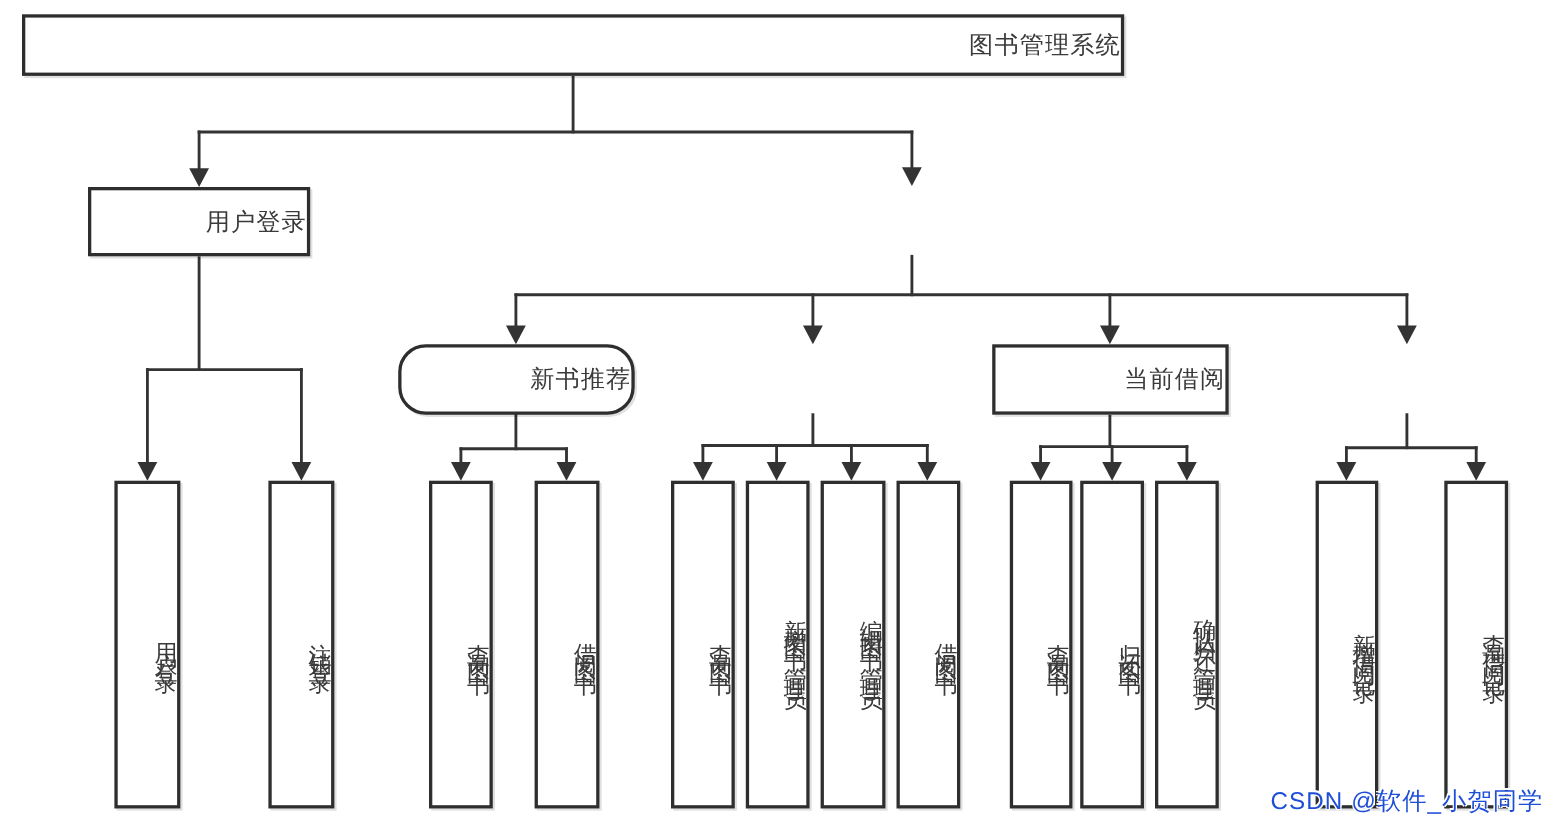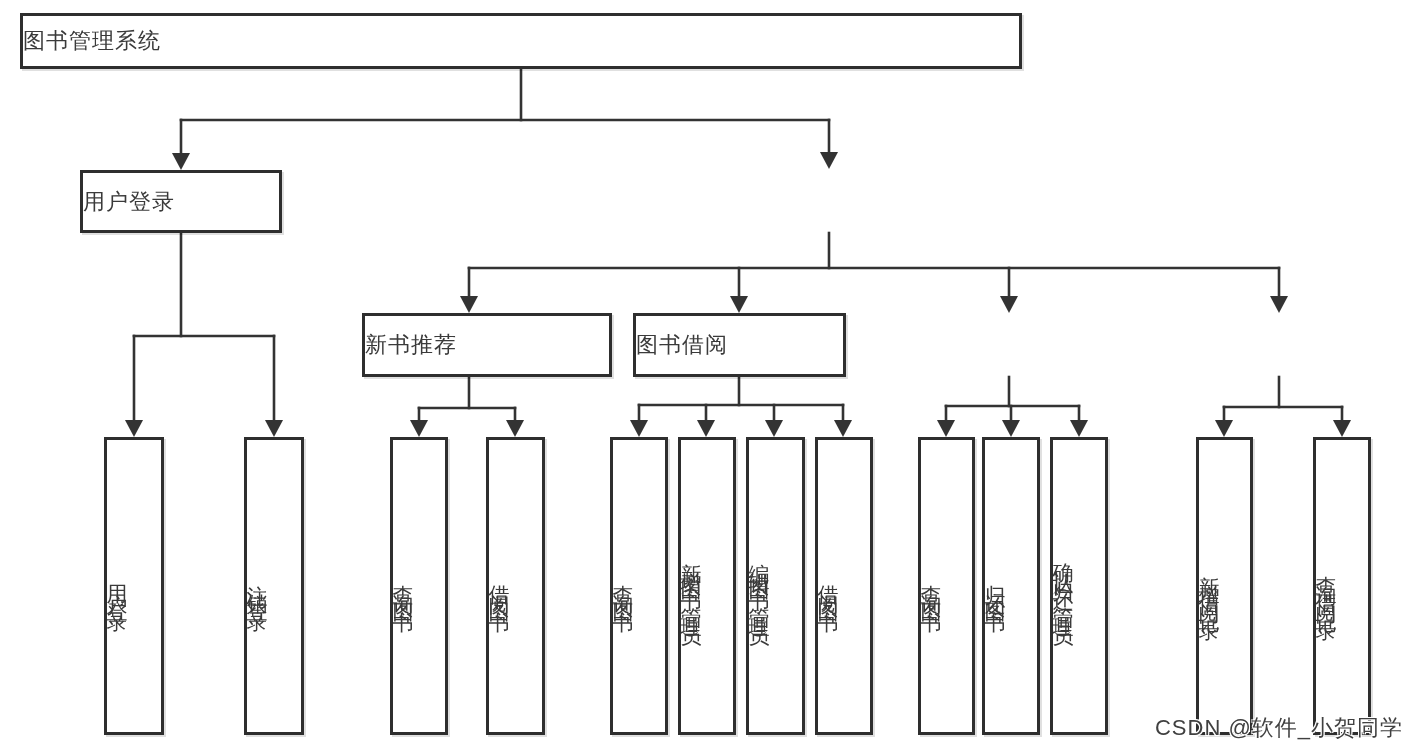--- a/index.html
+++ b/index.html
@@ -3,31 +3,31 @@
 <meta charset="utf-8">
 <style>
   html, body { margin:0; padding:0; background:#ffffff; }
   .canvas {
     position:relative; width:1405px; height:747px; background:#ffffff;
     font-family:"Liberation Sans", sans-serif; color:#3a3a3a; overflow:hidden;
   }
   svg.wires { position:absolute; left:0; top:0; width:1405px; height:747px; }
   .node {
     position:absolute; background:#ffffff; border:3px solid #2e2e2e;
-    box-sizing:border-box; display:flex; align-items:center; justify-content:flex-start;
+    box-sizing:border-box; display:flex; align-items:center; justify-content:flex-end;
     box-shadow:2px 2px 0 rgba(0,0,0,0.12);
   }
   .node.h span { font-size:22px; letter-spacing:1px; white-space:nowrap; }
   .node.v span {
     writing-mode:vertical-rl; text-orientation:mixed;
     font-size:21px; letter-spacing:9px; line-height:1;
   }
   .watermark {
     position:absolute; right:2px; top:713px; font-size:22px;
-    color:#404040; letter-spacing:1px; white-space:nowrap;
+    color:#1d4ed8; letter-spacing:1px; white-space:nowrap;
     text-shadow:1px 1px 0 #ffffff, -1px -1px 0 #ffffff, 1px -1px 0 #ffffff, -1px 1px 0 #ffffff;
   }
 </style>
 </head>
 <body>
 
 <div class="canvas">
 
   <svg class="wires" viewBox="0 0 1405 747" xmlns="http://www.w3.org/2000/svg">
       <line x1="521" y1="69" x2="521" y2="120" stroke="#333333" stroke-width="2.6" stroke-linecap="square"></line>
@@ -85,25 +85,25 @@
     </svg>
 
   <div class="node h" style="left:20px; top:13px; width:1002px; height:56px;">
     <span>图书管理系统</span>
   </div>
 
   <div class="node h" style="left:80px; top:170px; width:202px; height:63px;">
     <span>用户登录</span>
   </div>
 
-  <div class="node h" style="left:362px; top:313px; width:250px; height:64px;">
+  <div class="node h" style="left:362px; top:313px; width:215px; height:64px;border-radius:25px;">
     <span>新书推荐</span>
   </div>
-  <div class="node h" style="left:633px; top:313px; width:213px; height:64px;">
-    <span>图书借阅</span>
+  <div class="node h" style="left:902px; top:313px; width:215px; height:64px;">
+    <span>当前借阅</span>
   </div>
 
   <div class="node v" style="left:104px; top:437px; width:60px; height:298px;">
     <span>用户登录</span>
   </div>
   <div class="node v" style="left:244px; top:437px; width:60px; height:298px;">
     <span>注销登录</span>
   </div>
 
   <div class="node v" style="left:390px; top:437px; width:58px; height:298px;">

